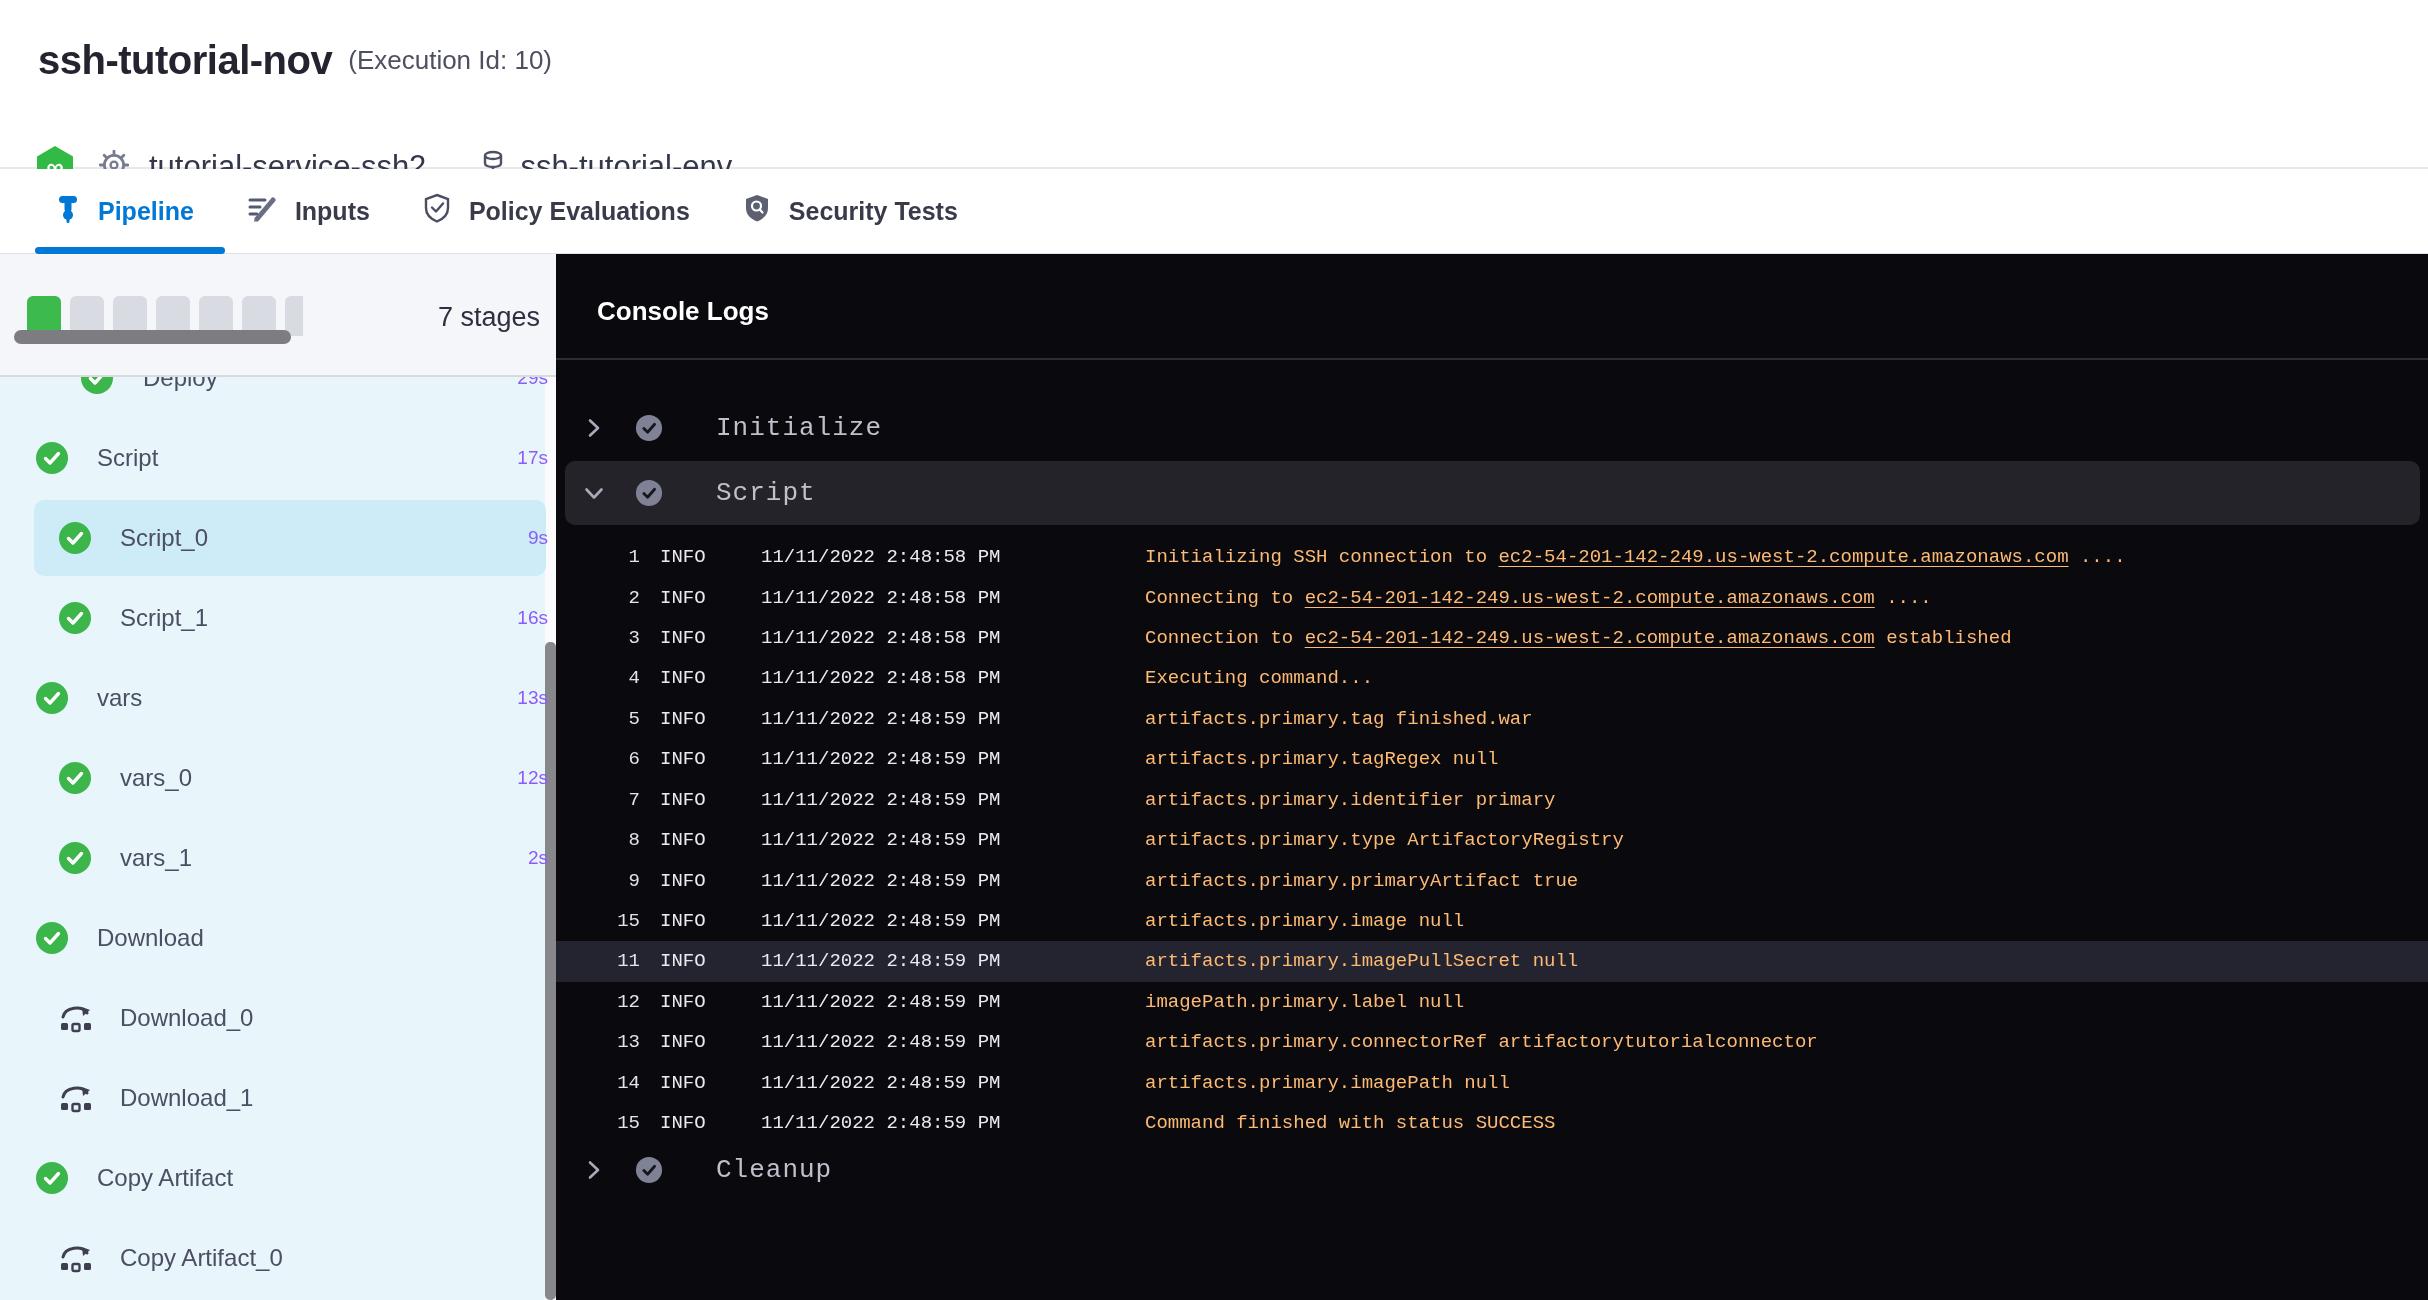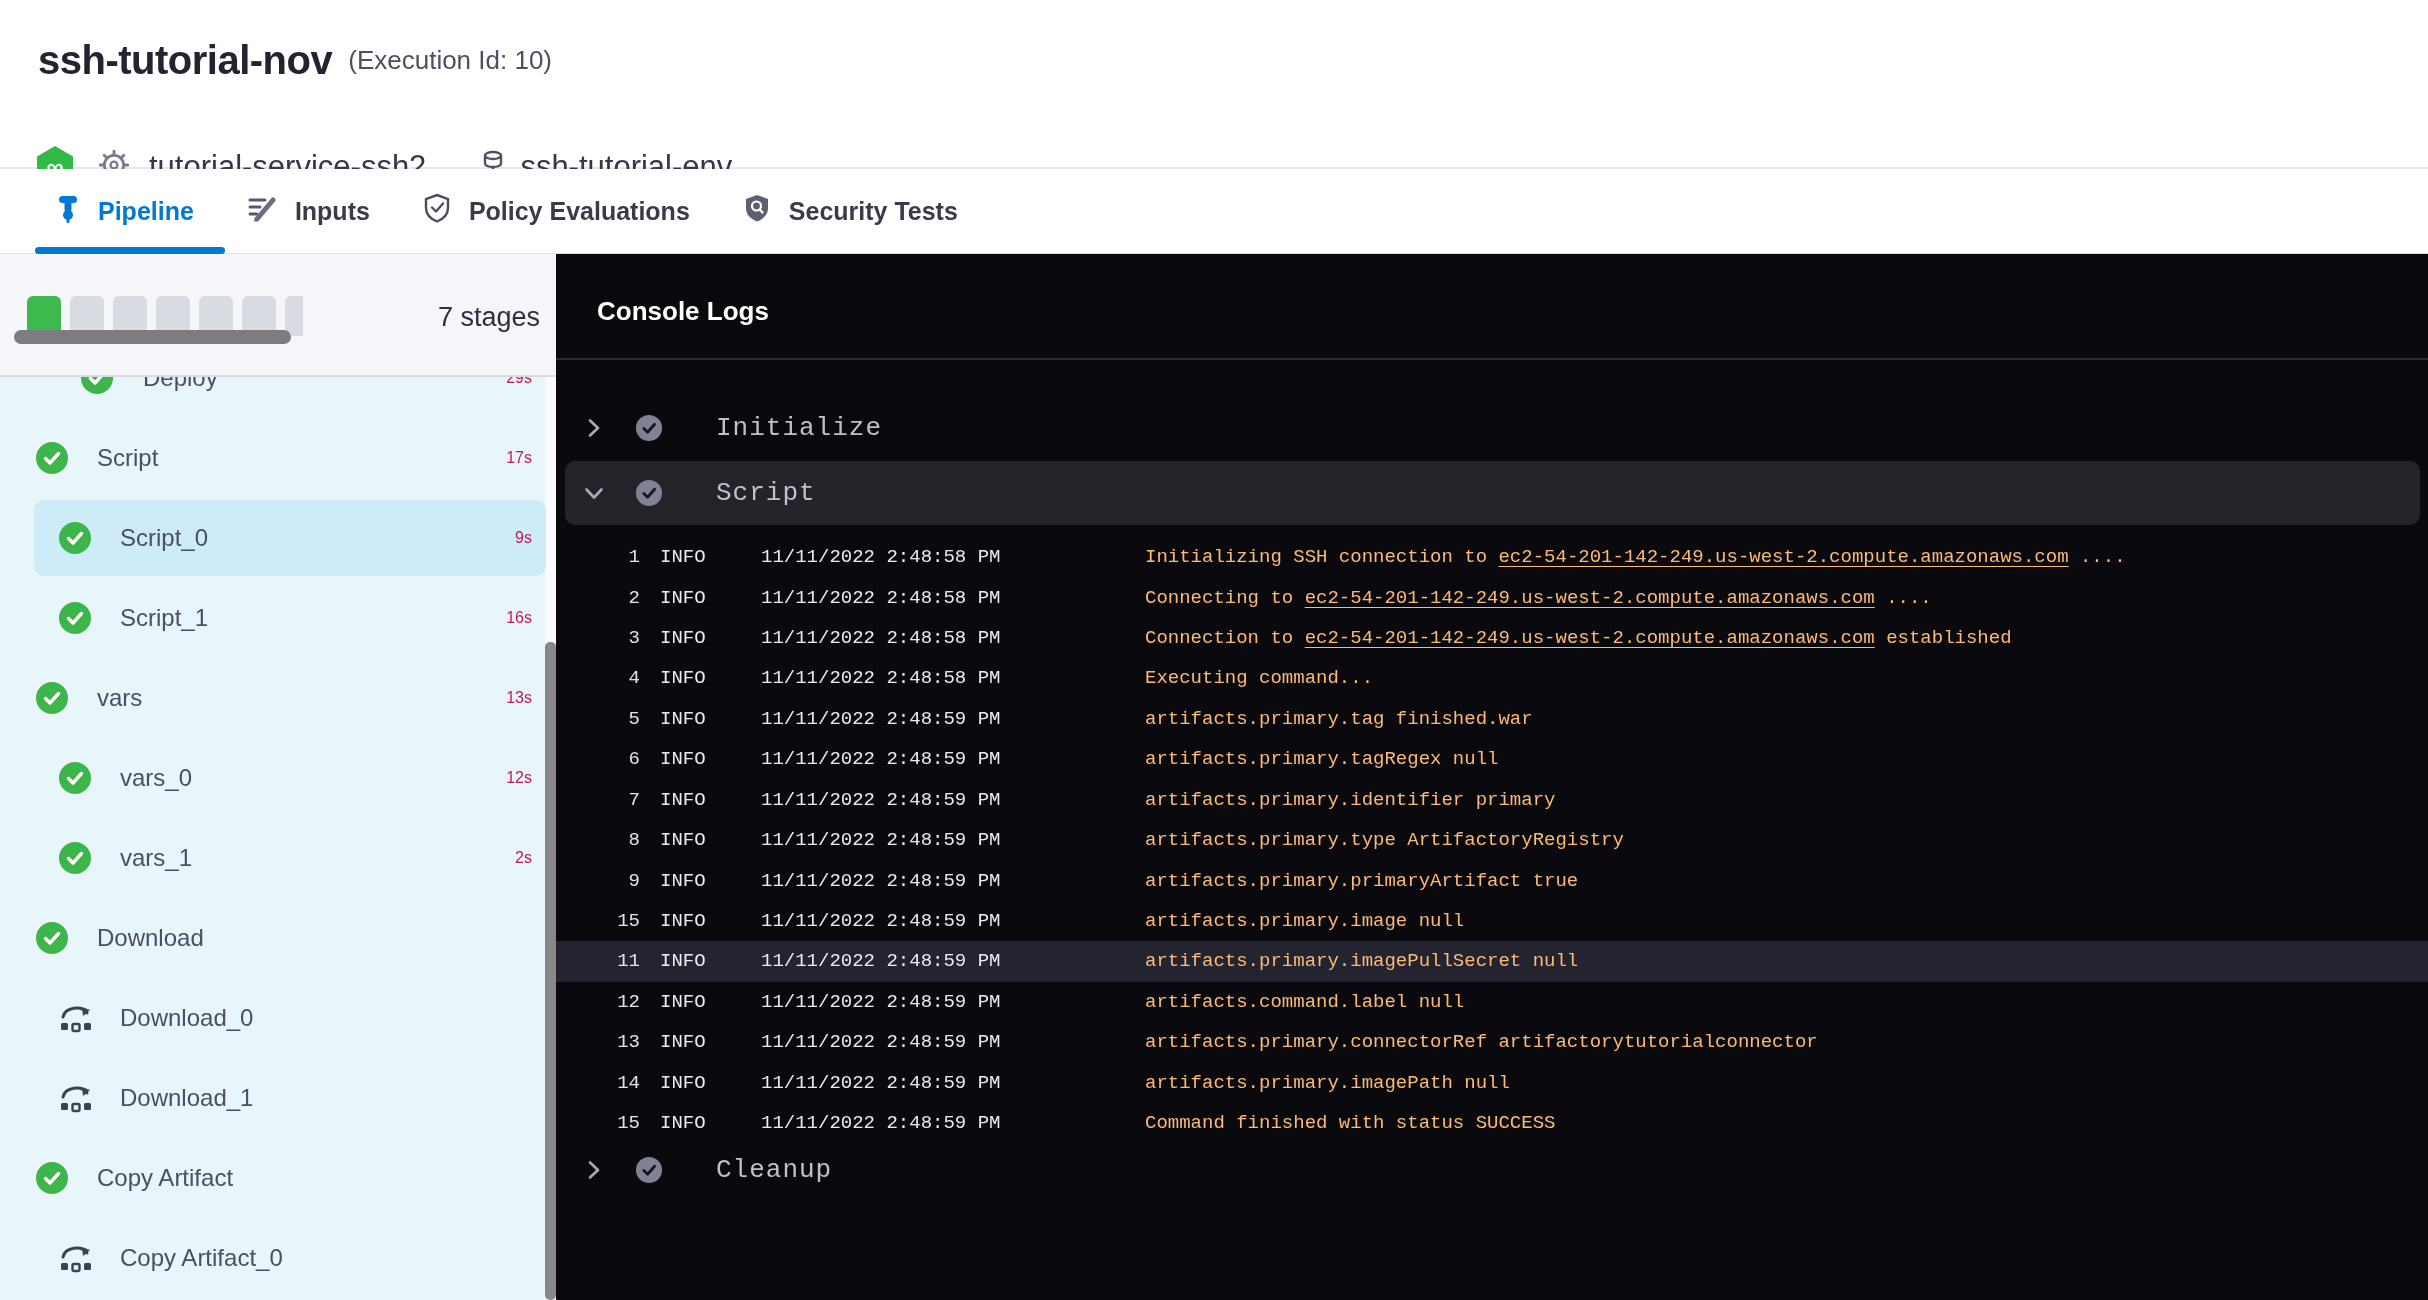--- a/index.html
+++ b/index.html
@@ -37,21 +37,21 @@
   .segment.cut{width:18px;border-radius:6px 0 0 6px;}
   .h-scrollbar{position:absolute;left:14px;top:76px;width:277px;height:14px;background:#7c7c81;border-radius:7px;}
   .stage-count{position:absolute;right:16px;top:48px;font-size:27px;color:#2e2f40;}
   .stage-list{position:absolute;left:0;top:123px;right:0;bottom:0;overflow:hidden;}
   .v-track{position:absolute;right:0;top:0;bottom:0;width:11px;background:#fbfbfd;}
   .v-thumb{position:absolute;right:0;top:265px;bottom:0;width:11px;background:#87878c;border-radius:5px;}
   .stage-row{position:absolute;left:0;width:100%;height:80px;cursor:pointer;}
   .sel-bg{position:absolute;left:34px;right:10px;top:2px;bottom:2px;background:#cdecf8;border-radius:10px;}
   .stage-icon{position:absolute;top:24px;width:34px;height:32px;}
   .stage-label{position:absolute;top:50%;transform:translateY(-50%);font-size:24px;color:#4c4e63;white-space:nowrap;}
-  .stage-duration{position:absolute;right:24px;top:50%;transform:translateY(-50%);font-size:16px;color:#be185d;}
+  .stage-duration{position:absolute;right:8px;top:50%;transform:translateY(-50%);font-size:19px;color:#8b5cf6;}
 
   
   .console{position:absolute;left:556px;top:254px;right:0;bottom:0;background:#0a0a0e;}
   .console-title{position:absolute;left:41px;top:42px;font-size:26px;font-weight:bold;color:#ffffff;}
   .console-divider{position:absolute;left:0;right:0;top:104px;height:2px;background:#2c2c34;}
   .section{position:absolute;left:0;right:0;height:46px;cursor:pointer;}
   .section .chev{position:absolute;left:26px;top:11px;}
   .section .scheck{position:absolute;left:79px;top:9px;}
   .section .sname{position:absolute;left:160px;top:50%;transform:translateY(-50%);
                   font-family:"Liberation Mono",monospace;font-size:26px;color:#c0bfcb;letter-spacing:1px;}
@@ -386,21 +386,21 @@
         <div class="log-row hl">
           <span class="ln">11</span>
           <span class="lvl">INFO</span>
           <span class="lt">11/11/2022 2:48:59 PM</span>
           <span class="lmsg">artifacts.primary.imagePullSecret null</span>
         </div>
         <div class="log-row">
           <span class="ln">12</span>
           <span class="lvl">INFO</span>
           <span class="lt">11/11/2022 2:48:59 PM</span>
-          <span class="lmsg">artifacts.command.label null</span>
+          <span class="lmsg">imagePath.primary.label null</span>
         </div>
         <div class="log-row">
           <span class="ln">13</span>
           <span class="lvl">INFO</span>
           <span class="lt">11/11/2022 2:48:59 PM</span>
           <span class="lmsg">artifacts.primary.connectorRef artifactorytutorialconnector</span>
         </div>
         <div class="log-row">
           <span class="ln">14</span>
           <span class="lvl">INFO</span>

